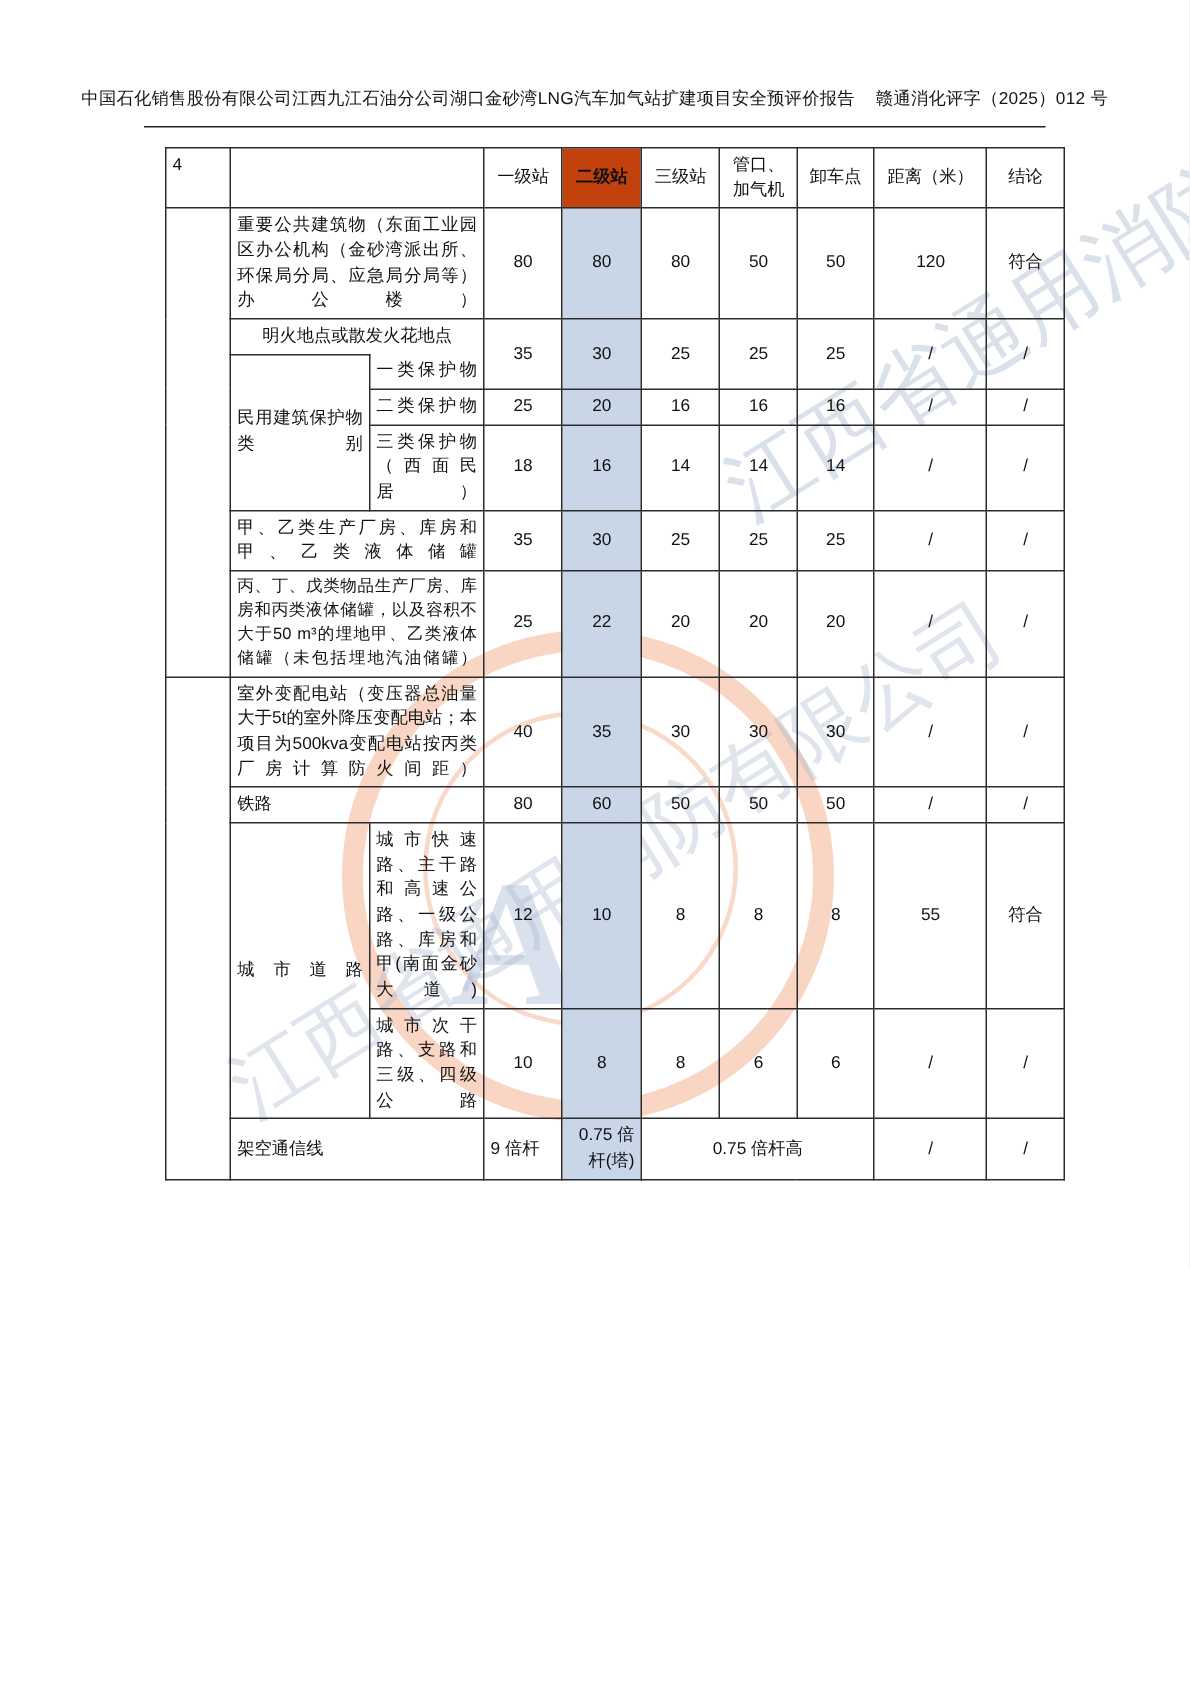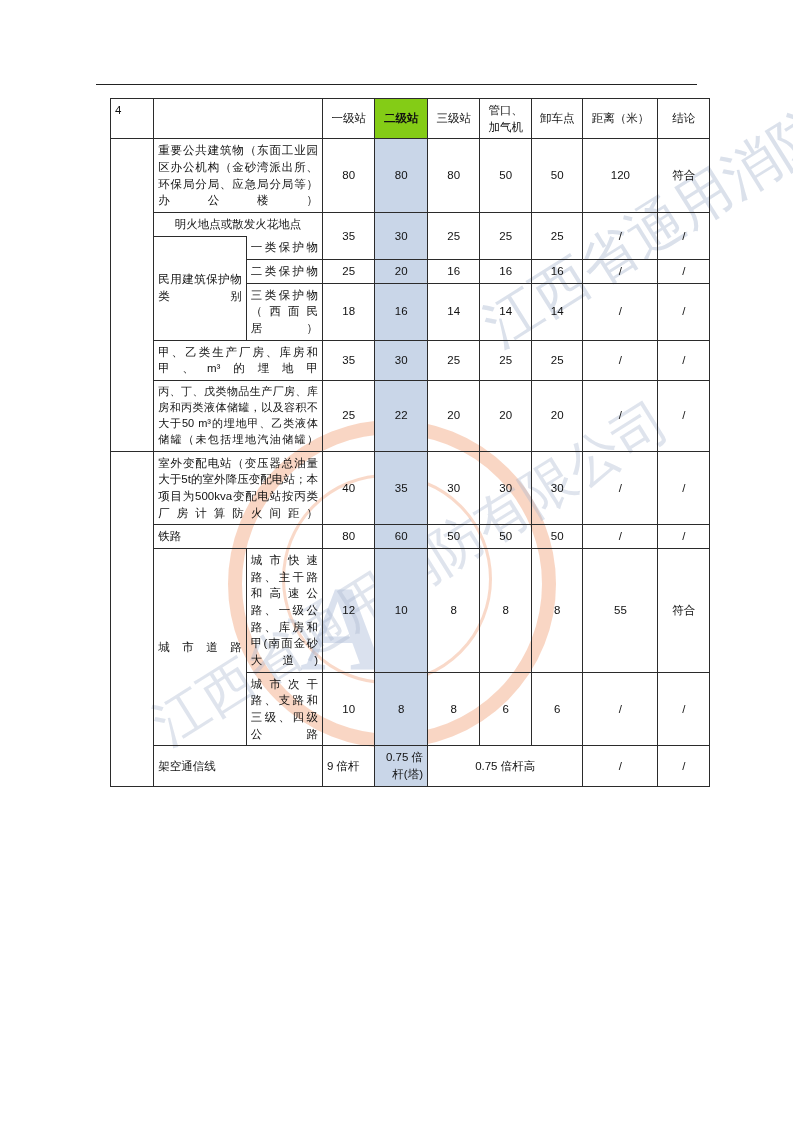--- a/index.html
+++ b/index.html
@@ -96,21 +96,21 @@
   table.main td {
     border: 1px solid #2b2b2b;
     padding: 3px 4px;
     vertical-align: middle;
     line-height: 1.45;
     color: #111;
   }
   .c-center { text-align: center; }
   .c-left { text-align: left; }
   .hl-col {
-    background: #84cc16;
+    background: #c2410c;
     font-weight: bold;
   }
   .hl-cell {
     background: #c9d6e8;
   }
   .num { text-align: center; }
   .blue { color: #1f4fc0; text-align: right; }
   .orange { color: #d2691e; }
   .justify-cn {
     text-align: justify;
@@ -131,20 +131,23 @@
 
 <div class="page">
 
   <div class="wm wm-ring">
     <div class="wm-ring-inner"></div>
   </div>
   <div class="wm wm-text-big">A</div>
   <div class="wm wm-cn-right">江西省通用消防有限公司</div>
   <div class="wm wm-cn-left">江西省通用消防有限公司</div>
 
+  <div class="header">
+    <span>中国石化销售股份有限公司江西九江石油分公司湖口金砂湾LNG汽车加气站扩建项目安全预评价报告</span><span class="sep"></span><span>赣通消化评字（2025）012 号</span>
+  </div>
   <div class="header-rule"></div>
 
   <div class="tbl-wrap">
     <table class="main">
       <colgroup>
         <col style="width:42px">
         <col style="width:90px">
         <col style="width:74px">
         <col style="width:51px">
         <col style="width:51px">
@@ -212,21 +215,21 @@
         <td class="num">18</td>
         <td class="num hl-cell">16</td>
         <td class="num orange">14</td>
         <td class="num">14</td>
         <td class="num">14</td>
         <td class="num">/</td>
         <td class="num">/</td>
       </tr>
 
       <tr>
-        <td colspan="2" class="justify-cn">甲、乙类生产厂房、库房和甲、m³的埋地甲</td>
+        <td colspan="2" class="justify-cn">甲、乙类生产厂房、库房和甲、乙类液体储罐</td>
         <td class="num orange">35</td>
         <td class="num hl-cell">30</td>
         <td class="num">25</td>
         <td class="num orange">25</td>
         <td class="num">25</td>
         <td class="num">/</td>
         <td class="num">/</td>
       </tr>
 
       <tr>

